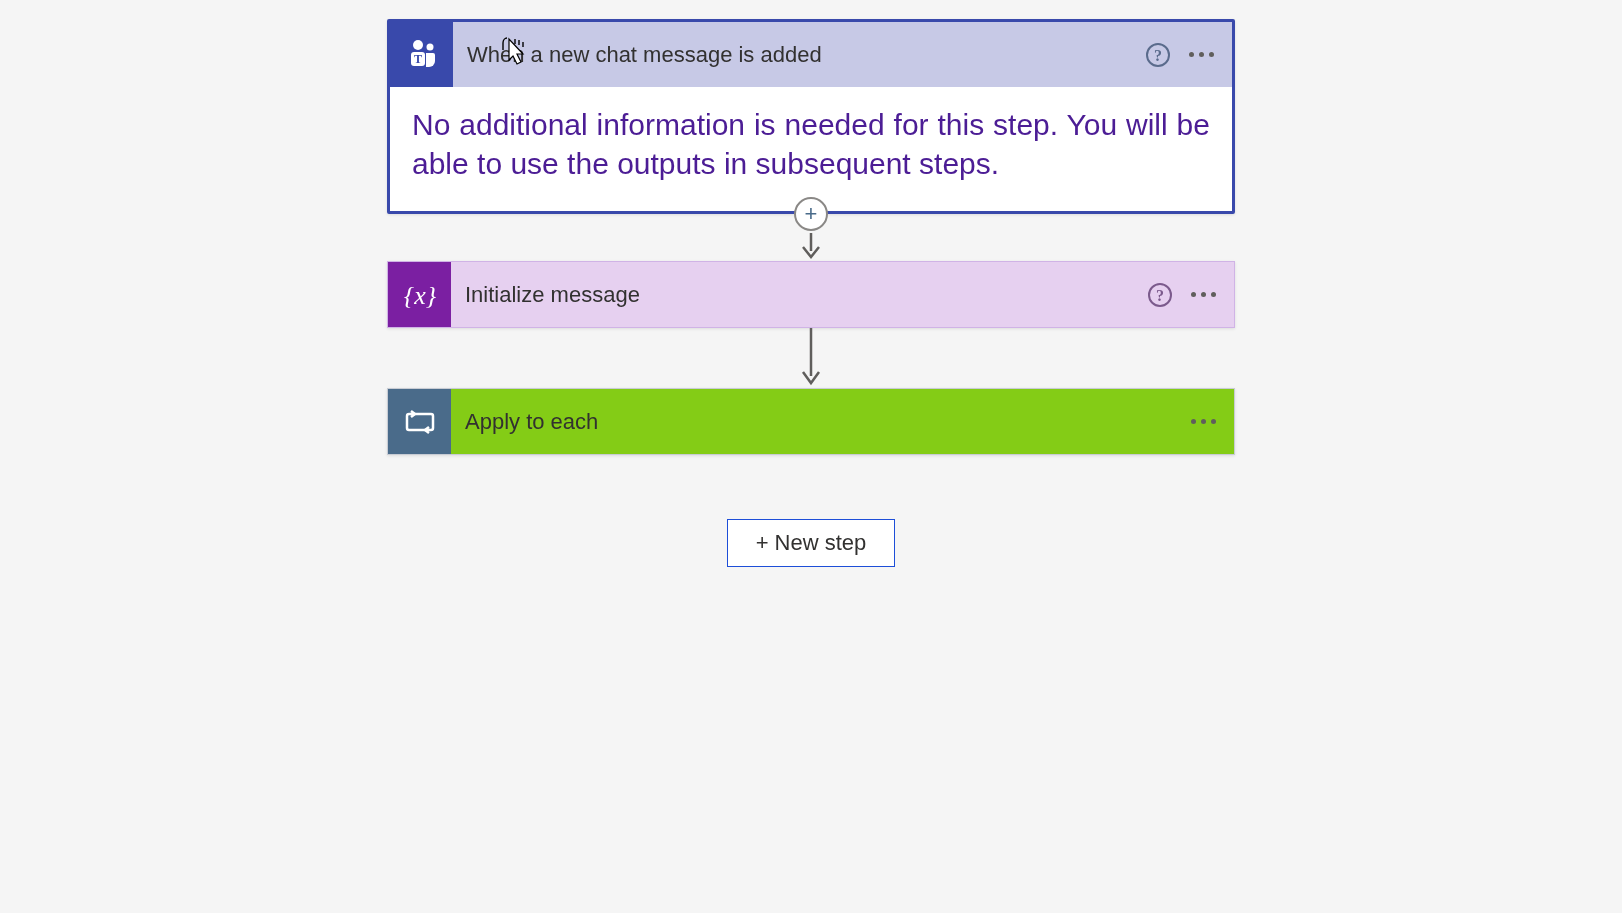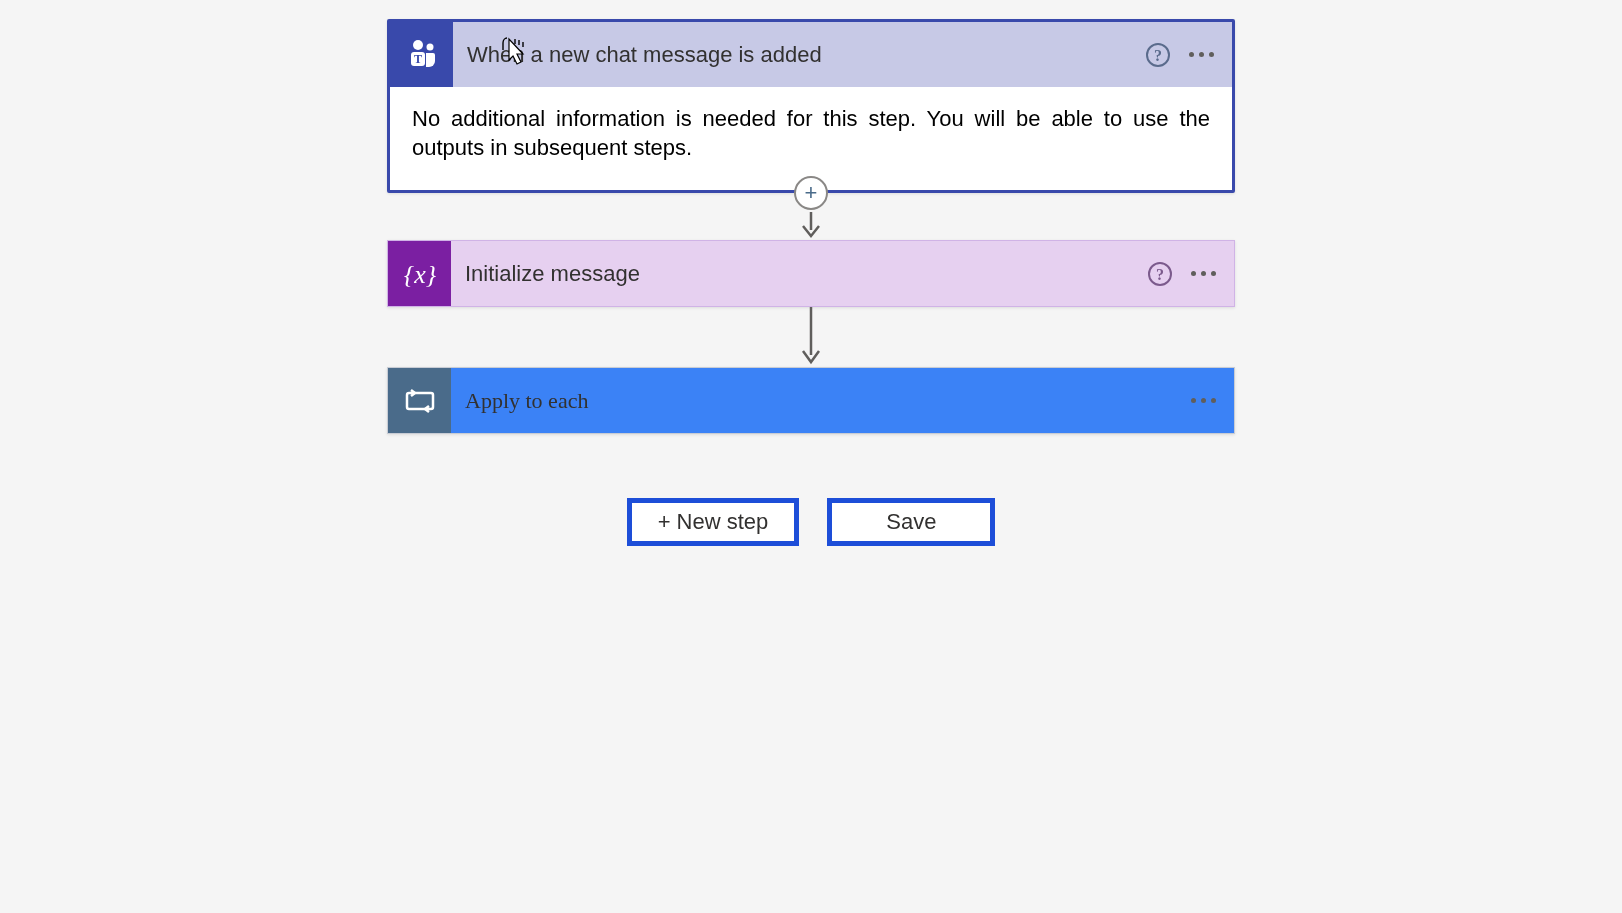--- a/index.html
+++ b/index.html
@@ -75,43 +75,42 @@
       background: #c7c9e6;
     }
     .teams-icon-block {
       background: #3949ab;
     }
     .trigger-body {
       background: #fff;
       padding: 18px 22px 28px 22px;
     }
     .trigger-body-text {
-      font-size: 22px;
-      color: #000000;
+      font-size: 30px;
+      color: #4c1d95;
       text-align: justify;
       line-height: 1.3;
       text-align-last: left;
     }
     
     .variable-card {
       border: 1px solid #d0b3e6;
     }
     .variable-header {
       background: #e6d0f0;
     }
     .variable-icon-block {
       background: #7b1fa2;
     }
     
     .apply-card {
       border: 1px solid #c8ccd4;
     }
     .apply-header {
-      background: #3b82f6;
-      font-family: Liberation Serif, serif;
+      background: #84cc16;
     }
     .apply-icon-block {
       background: #4a6b8a;
     }
     
     .connector {
       display: flex;
       flex-direction: column;
       align-items: center;
       position: relative;
@@ -150,21 +149,21 @@
     
     .bottom-actions {
       display: flex;
       gap: 28px;
       margin-top: 64px;
       justify-content: center;
     }
     .action-btn {
       height: 48px;
       background: #fff;
-      border: 5px solid #1d4ed8;
+      border: 1px solid #1d4ed8;
       padding: 0 26px;
       font-size: 22px;
       color: #323130;
       cursor: pointer;
       font-family: inherit;
       display: flex;
       align-items: center;
       justify-content: center;
       min-width: 168px;
     }
@@ -293,21 +292,20 @@
               <span></span>
               <span></span>
             </div>
         </button>
       </div>
     </div>
   </div>
 
   <div class="bottom-actions">
     <button class="action-btn">+ New step</button>
-    <button class="action-btn">Save</button>
   </div>
 
 </div>
 
 <div class="cursor-overlay">
   <svg width="30" height="34" viewBox="0 0 30 34">
     <path d="M10 3 L10 24 L14 20 L18 28 L22 26 L18 18 L24 18 Z" fill="#fff" stroke="#000" stroke-width="1.2"></path>
     <path d="M8 2 C 6 2 4 4 4 7 L4 14 M16 3 L16 8 M20 4 L20 9 M24 6 L24 11" stroke="#000" stroke-width="1.4" fill="none"></path>
   </svg>
 </div>

